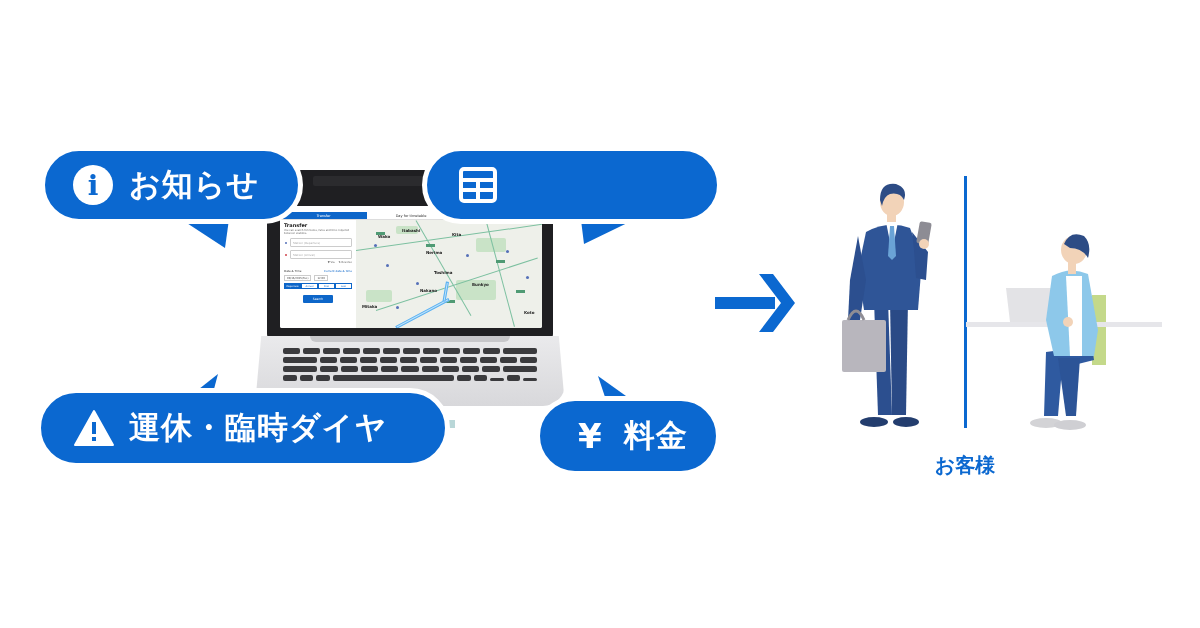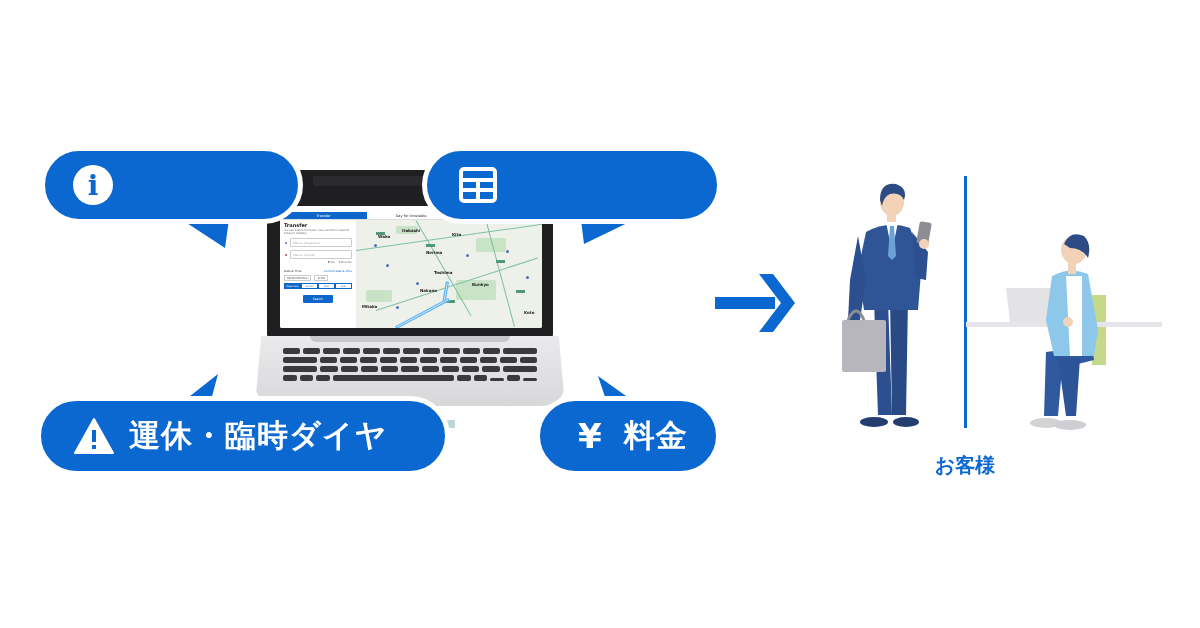--- a/index.html
+++ b/index.html
@@ -43,21 +43,21 @@
   .krow { display: flex; gap: 3px; margin-bottom: 3px; }
   .key { height: 6px; background: #3a3a3d; border-radius: 2px; flex: 1; }
   .key.w2 { flex: 2; } .key.w7 { flex: 9; } .key.half { height: 3px; margin-top: 3px; }
   .base-edge { position: absolute; left: 120px; top: 250px; width: 80px; height: 8px; background: #b9d7d8; }
 
   
   .bubble { position: absolute; background: #0b68d0; color: #fff; border-radius: 40px; display: flex; align-items: center; font-weight: bold; border: 5px solid #fff; }
   .bubble .txt { font-size: 31px; letter-spacing: 1px; font-family: "DejaVu Sans", sans-serif; }
   .b-notice { left: 40px; top: 146px; width: 263px; height: 78px; padding-left: 28px; }
   .b-diya { left: 422px; top: 146px; width: 300px; height: 78px; padding-left: 32px; }
-  .b-suspend { left: 36px; top: 396px; width: 414px; height: 80px; padding-left: 32px; }
+  .b-suspend { left: 36px; top: 388px; width: 414px; height: 80px; padding-left: 32px; }
   .b-fare { left: 535px; top: 396px; width: 186px; height: 80px; padding-left: 38px; }
 
   .ico-info { width: 40px; height: 40px; border-radius: 50%; background: #fff; color: #0b68d0; display: flex; align-items: center; justify-content: center; font-size: 28px; font-weight: bold; margin-right: 16px; font-family: "DejaVu Serif", serif; }
   .ico-table { width: 38px; height: 36px; margin-right: 18px; }
   .ico-warn { width: 42px; height: 38px; margin-right: 14px; }
   .ico-yen { font-size: 34px; margin-right: 22px; font-weight: bold; }
 
   
   .arrow { position: absolute; left: 715px; top: 272px; width: 80px; height: 64px; }
 
@@ -202,20 +202,21 @@
       </div>
   </div>
   <div class="base-edge"></div>
 </div>
 
 <svg style="position:absolute;left:170px;top:212px" width="70" height="40">
   <polygon points="0,0 60,0 55,36" fill="#0b68d0"></polygon>
 </svg>
 <div class="bubble b-notice">
   <div class="ico-info">i</div>
+  <span class="txt">お知らせ</span>
 </div>
 
 <svg style="position:absolute;left:580px;top:212px" width="80" height="36">
   <polygon points="0,0 70,0 4,32" fill="#0b68d0"></polygon>
 </svg>
 <div class="bubble b-diya">
   <svg class="ico-table" viewBox="0 0 38 36">
     <rect x="2" y="2" width="34" height="32" rx="3" fill="none" stroke="#fff" stroke-width="4"></rect>
     <line x1="2" y1="13" x2="36" y2="13" stroke="#fff" stroke-width="4"></line>
     <line x1="2" y1="23" x2="36" y2="23" stroke="#fff" stroke-width="4"></line>

